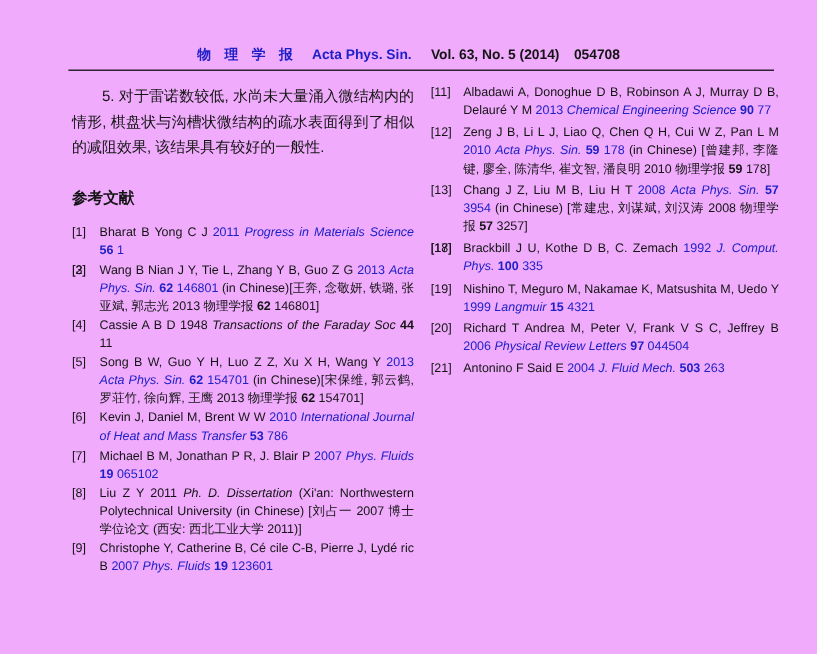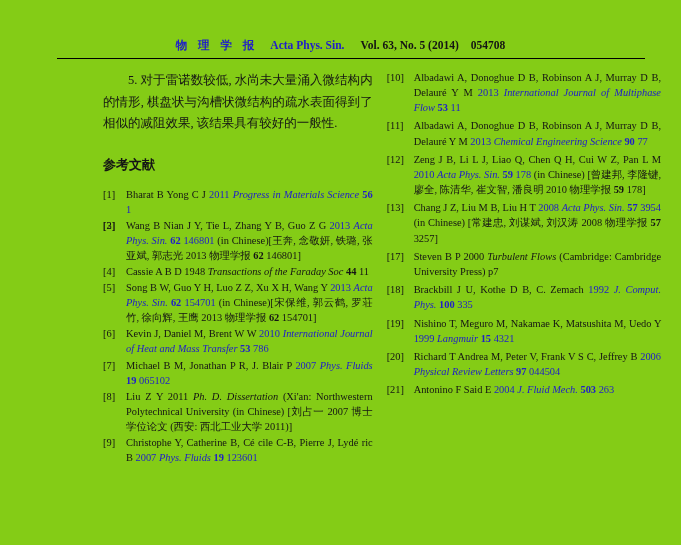--- a/index.html
+++ b/index.html
@@ -1,32 +1,32 @@
 <!DOCTYPE html>
 <html style="--link: #2020c8; --ink: #141414;"><head>
 <meta charset="utf-8">
 <style>
   :root { --link: #2020c8; --ink: #141414; }
   * { box-sizing: border-box; }
   html, body { margin: 0; padding: 0; background: #ffffff; }
   .page {
-    width: 681px; height: 545px; background: #84cc16; overflow: hidden;
-    font-family: Liberation Serif, serif; color: var(--ink);
+    width: 681px; height: 545px; background: #f0abfc; overflow: hidden;
+    font-family: Liberation Sans, sans-serif; color: var(--ink);
     position: relative;
   }
   .header {
     padding-top: 38px; text-align: center; font-weight: bold; font-size: 11.5px;
     white-space: nowrap;
   }
   .header .cn { color: var(--link); letter-spacing: 4px; margin-right: 12px; }
   .header .en { color: var(--link); margin-right: 16px; }
   .header .vol { color: var(--ink); }
   .header .artno { color: var(--ink); margin-left: 12px; }
   .rule { margin: 5px 36px 0 57px; border-top: 1.6px solid #000; height: 0; }
-  .content { display: flex; padding: 11px 20px 0 60px; gap: 14px; margin-left: 43px; }
+  .content { display: flex; padding: 11px 20px 0 60px; gap: 14px; }
   .col { width: 285px; }
   .col.right { width: 290px; }
   .paragraph {
     font-size: 12.5px; line-height: 21.5px; text-align: justify; text-indent: 2em;
   }
   .refs-heading { font-weight: bold; font-size: 13px; margin-top: 21px; }
   .refs { margin-top: 13px; }
   .ref {
     position: relative; font-size: 10.4px; line-height: 15.1px;
     text-align: justify; margin-bottom: 1px;
@@ -65,25 +65,24 @@
           <div class="ref"><span class="ref-num">[5]</span><span><span class="s-p">Song B W, Guo Y H, Luo Z Z, Xu X H, Wang Y </span><span class="s-b">2013 </span><span class="s-bi">Acta Phys. Sin.</span><span class="s-bb"> 62</span><span class="s-b"> 154701</span><span class="s-p"> (in Chinese)[宋保维, 郭云鹤, 罗荘竹, 徐向辉, 王鹰 2013 物理学报 </span><span class="s-pb">62</span><span class="s-p"> 154701]</span></span></div>
           <div class="ref"><span class="ref-num">[6]</span><span><span class="s-p">Kevin J, Daniel M, Brent W W </span><span class="s-b">2010 </span><span class="s-bi">International Journal of Heat and Mass Transfer</span><span class="s-bb"> 53</span><span class="s-b"> 786</span></span></div>
           <div class="ref"><span class="ref-num">[7]</span><span><span class="s-p">Michael B M, Jonathan P R, J. Blair P </span><span class="s-b">2007 </span><span class="s-bi">Phys. Fluids</span><span class="s-bb"> 19</span><span class="s-b"> 065102</span></span></div>
           <div class="ref"><span class="ref-num">[8]</span><span><span class="s-p">Liu Z Y 2011 </span><span class="s-i">Ph. D. Dissertation</span><span class="s-p"> (Xi'an: Northwestern Polytechnical University (in Chinese) [刘占一 2007 博士学位论文 (西安: 西北工业大学 2011)]</span></span></div>
           <div class="ref"><span class="ref-num">[9]</span><span><span class="s-p">Christophe Y, Catherine B, Cé cile C-B, Pierre J, Lydé ric B </span><span class="s-b">2007 </span><span class="s-bi">Phys. Fluids</span><span class="s-bb"> 19</span><span class="s-b"> 123601</span></span></div>
         </div>
     </div>
 
     <div class="col right">
       <div class="refs" style="margin-top:0;">
-          <div class="ref"><span class="ref-num">[10]</span><span><span class="s-p">Albadawi A, Donoghue D B, Robinson A J, Murray D B, Delauré Y M </span><span class="s-b">2013 </span><span class="s-bi">International Journal of Multiphase Flow</span><span class="s-bb"> 53</span><span class="s-b"> 11</span></span></div>
           <div class="ref"><span class="ref-num">[11]</span><span><span class="s-p">Albadawi A, Donoghue D B, Robinson A J, Murray D B, Delauré Y M </span><span class="s-b">2013 </span><span class="s-bi">Chemical Engineering Science</span><span class="s-bb"> 90</span><span class="s-b"> 77</span></span></div>
           <div class="ref"><span class="ref-num">[12]</span><span><span class="s-p">Zeng J B, Li L J, Liao Q, Chen Q H, Cui W Z, Pan L M </span><span class="s-b">2010 </span><span class="s-bi">Acta Phys. Sin.</span><span class="s-bb"> 59</span><span class="s-b"> 178</span><span class="s-p"> (in Chinese) [曾建邦, 李隆键, 廖全, 陈清华, 崔文智, 潘良明 2010 物理学报 </span><span class="s-pb">59</span><span class="s-p"> 178]</span></span></div>
           <div class="ref"><span class="ref-num">[13]</span><span><span class="s-p">Chang J Z, Liu M B, Liu H T </span><span class="s-b">2008 </span><span class="s-bi">Acta Phys. Sin.</span><span class="s-bb"> 57</span><span class="s-b"> 3954</span><span class="s-p"> (in Chinese) [常建忠, 刘谋斌, 刘汉涛 2008 物理学报 </span><span class="s-pb">57</span><span class="s-p"> 3257]</span></span></div>
-          <div class="ref"><span class="ref-num">[17]</span><span><span class="s-p">Steven B P 2000 </span><span class="s-i">Turbulent Flows</span><span class="s-p"> (Cambridge: Cambridge University Press) p7</span></span></div>
+          <div class="ref"><span class="ref-num">[17]</span></div>
           <div class="ref"><span class="ref-num">[18]</span><span><span class="s-p">Brackbill J U, Kothe D B, C. Zemach </span><span class="s-b">1992 </span><span class="s-bi">J. Comput. Phys.</span><span class="s-bb"> 100</span><span class="s-b"> 335</span></span></div>
           <div class="ref"><span class="ref-num">[19]</span><span><span class="s-p">Nishino T, Meguro M, Nakamae K, Matsushita M, Uedo Y </span><span class="s-b">1999 </span><span class="s-bi">Langmuir</span><span class="s-bb"> 15</span><span class="s-b"> 4321</span></span></div>
           <div class="ref"><span class="ref-num">[20]</span><span><span class="s-p">Richard T Andrea M, Peter V, Frank V S C, Jeffrey B </span><span class="s-b">2006 </span><span class="s-bi">Physical Review Letters</span><span class="s-bb"> 97</span><span class="s-b"> 044504</span></span></div>
           <div class="ref"><span class="ref-num">[21]</span><span><span class="s-p">Antonino F Said E </span><span class="s-b">2004 </span><span class="s-bi">J. Fluid Mech.</span><span class="s-bb"> 503</span><span class="s-b"> 263</span></span></div>
         </div>
     </div>
 
   </div>
 
 </div>

